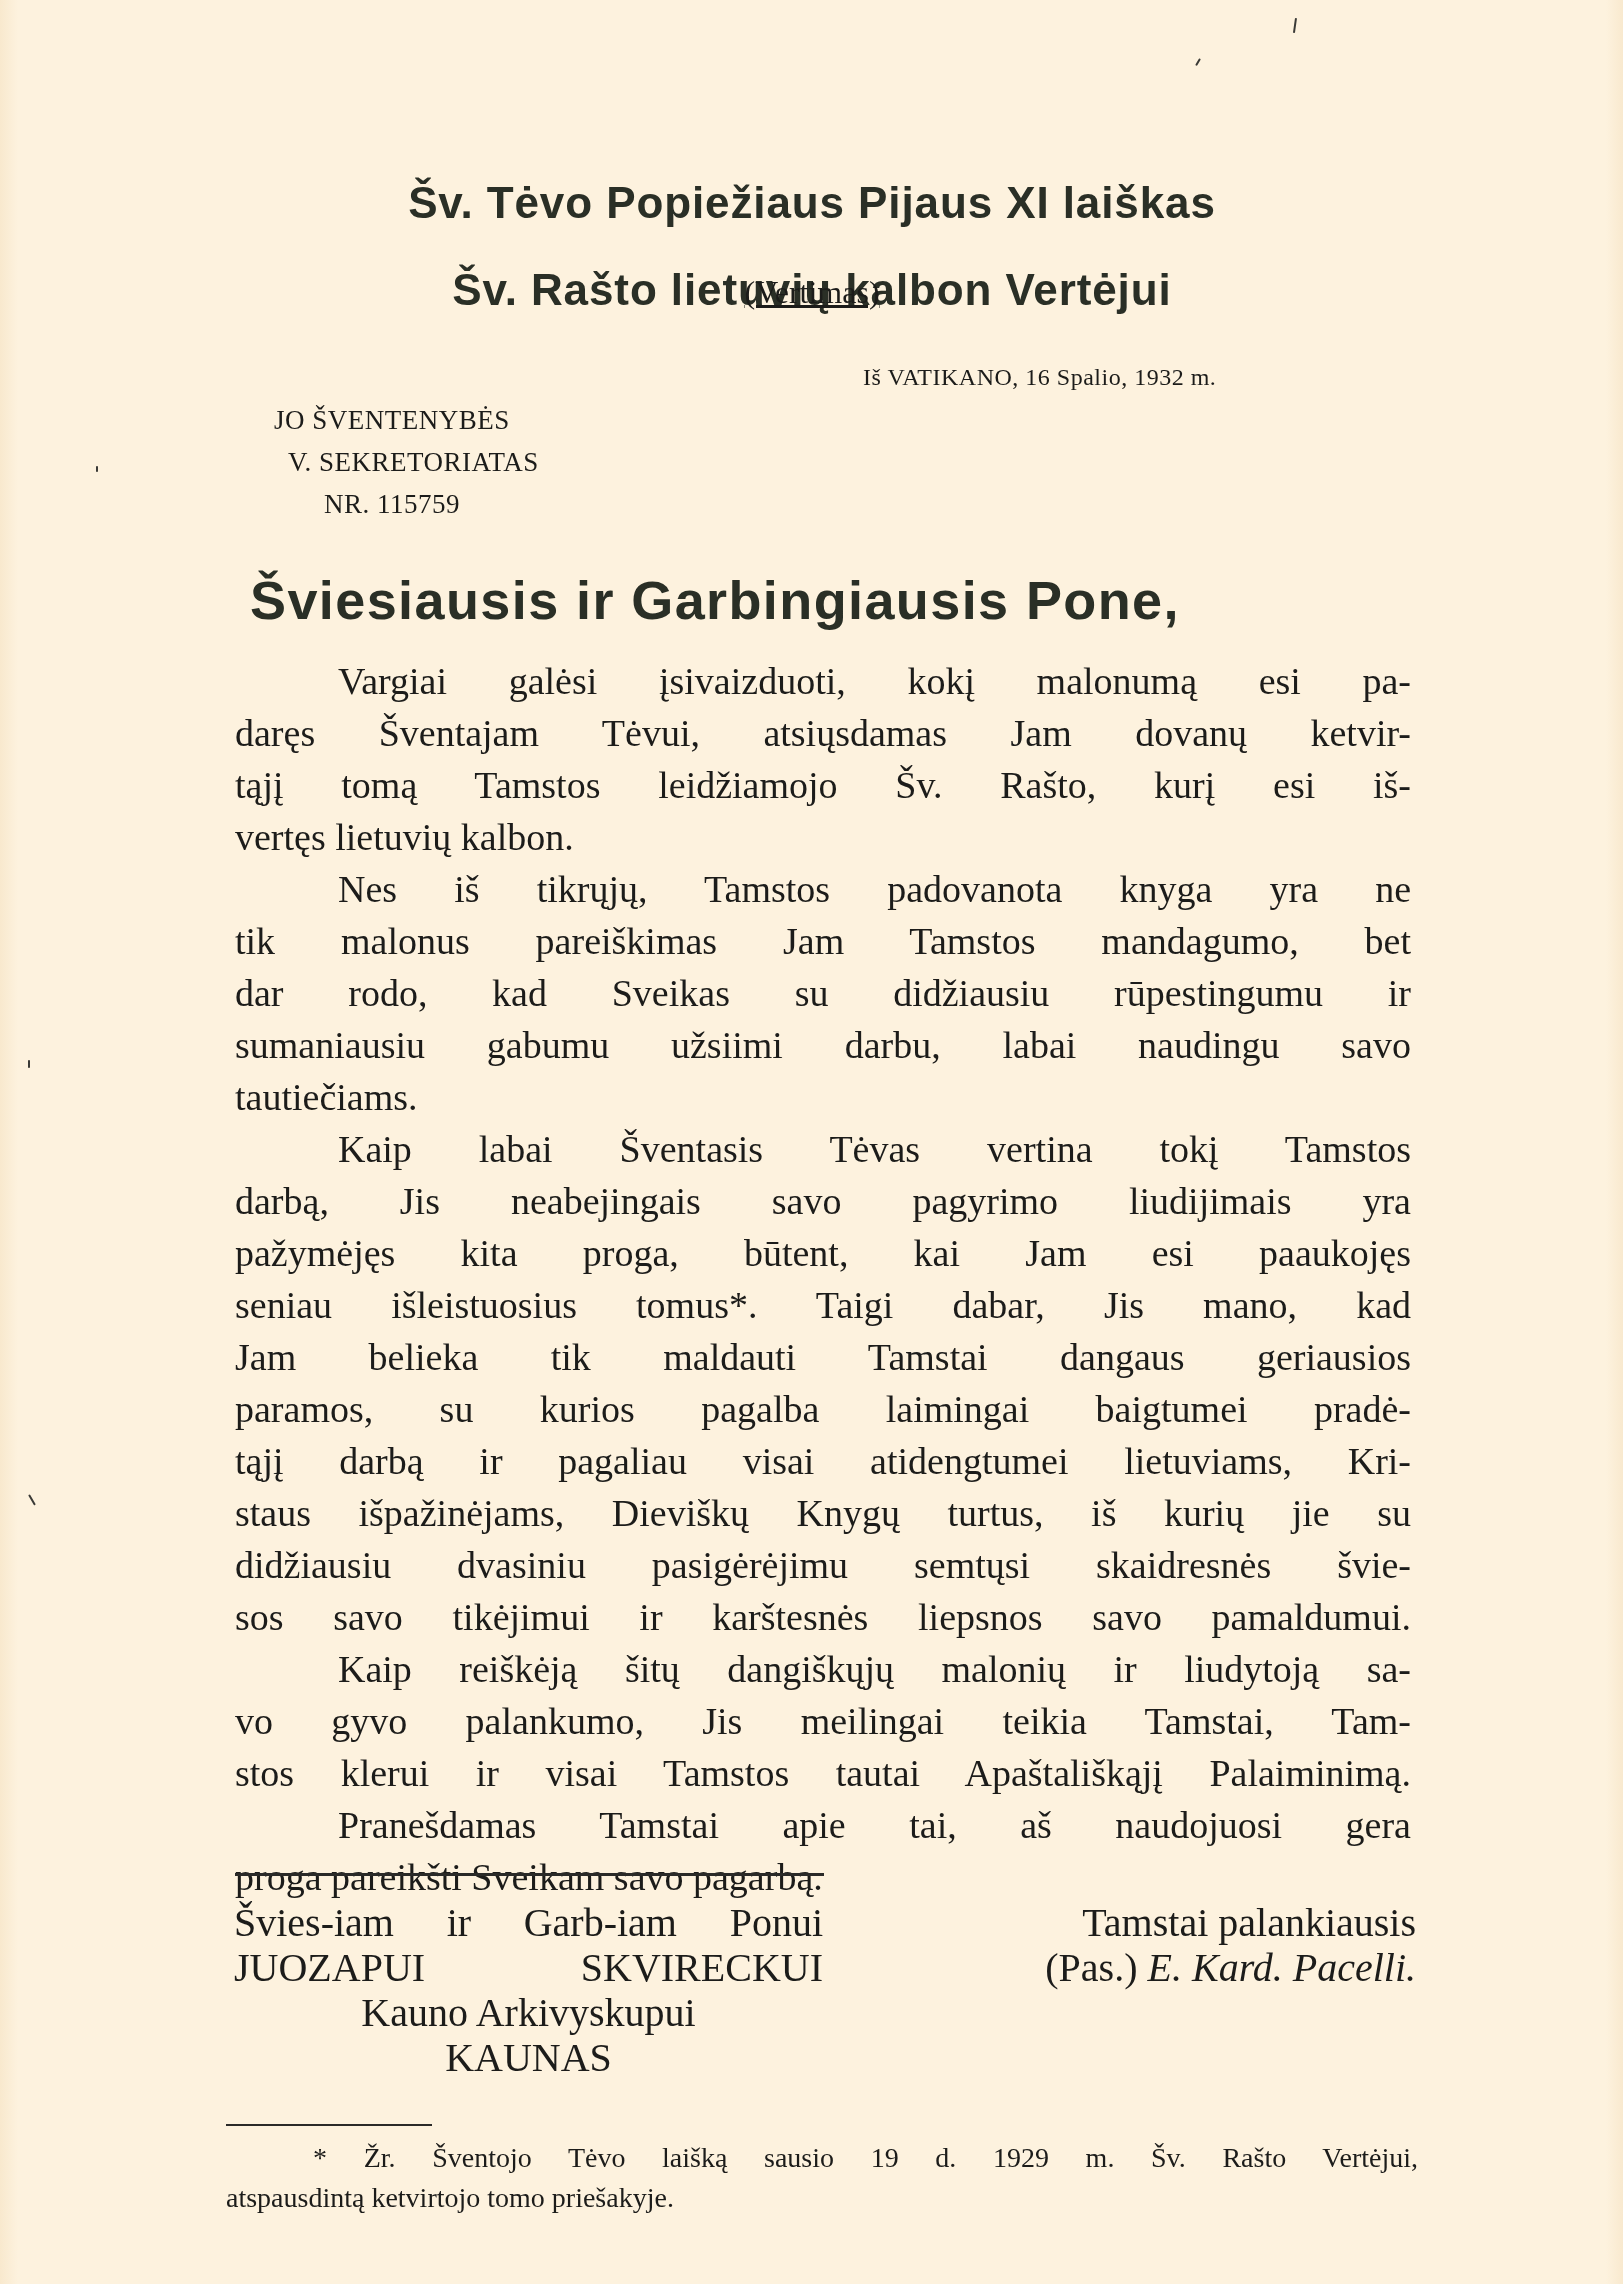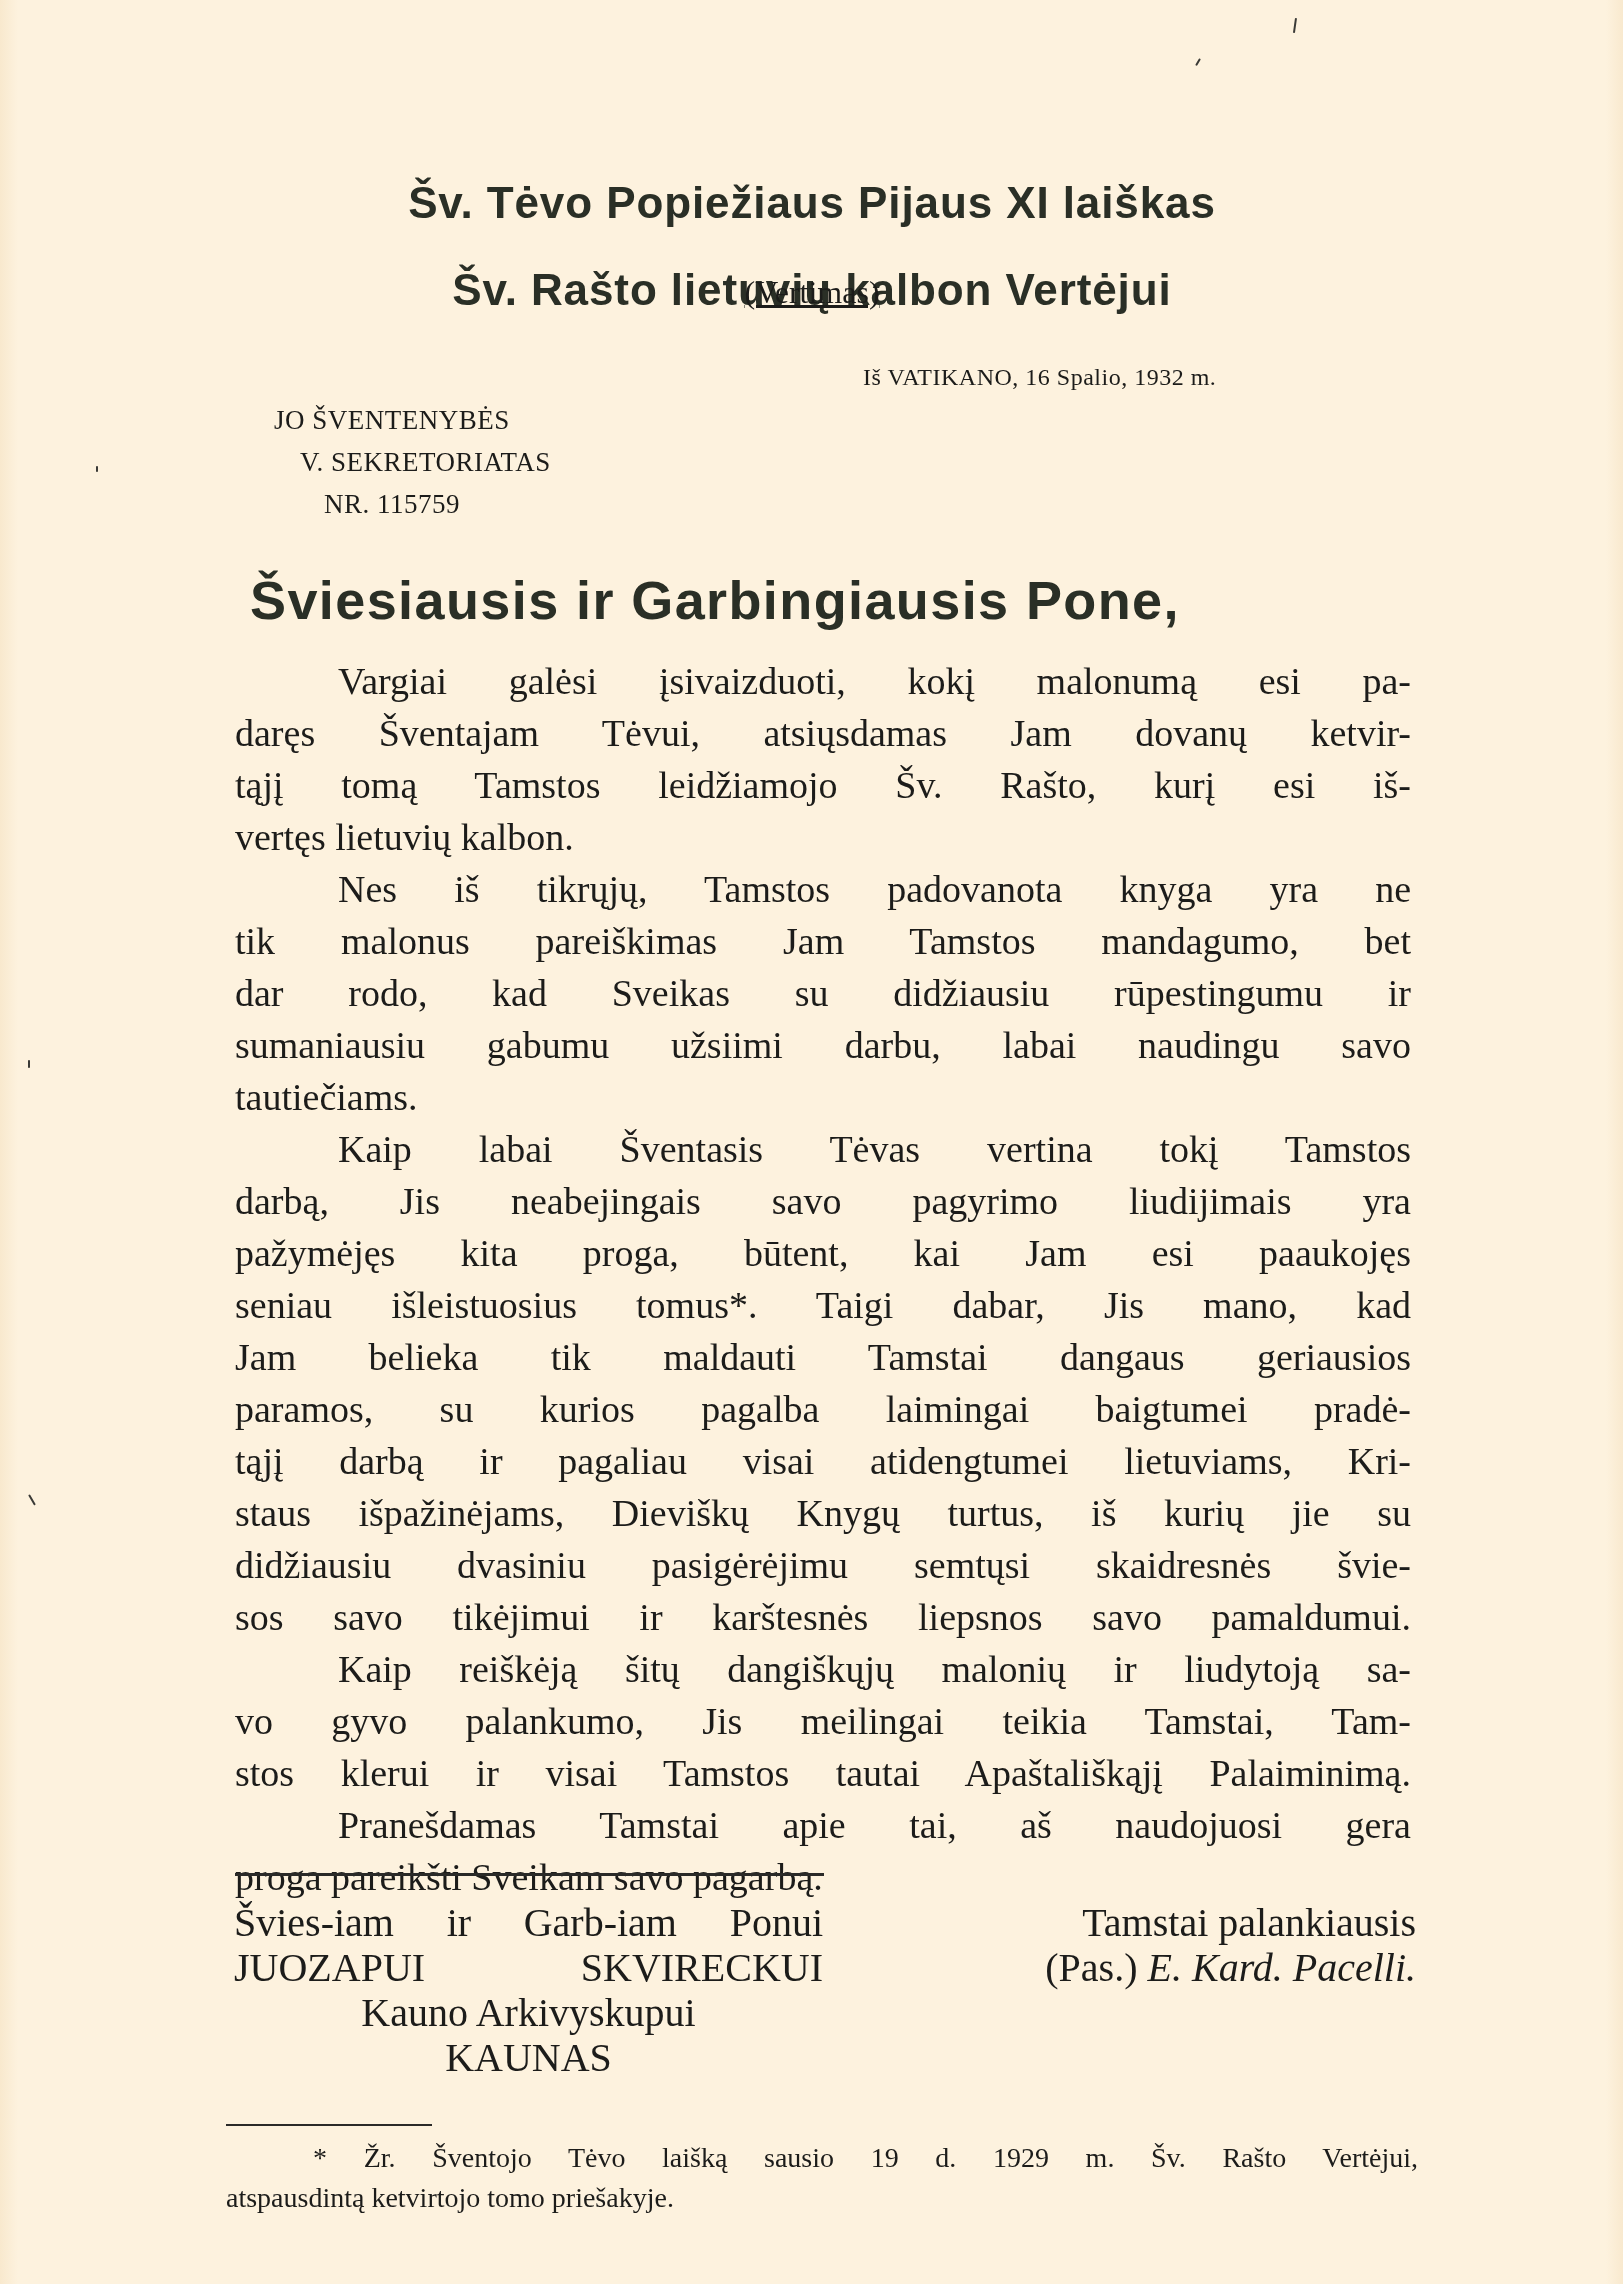--- a/index.html
+++ b/index.html
@@ -58,21 +58,21 @@
       line-height: 32px;
       letter-spacing: 0.5px;
     }
     .sender {
       position: absolute;
       font-size: 27px;
       line-height: 32px;
       letter-spacing: 0.5px;
     }
     #sender1 { left: 274px; top: 404px; }
-    #sender2 { left: 288px; top: 446px; margin-left: 12px; }
+    #sender2 { left: 288px; top: 446px; }
     #sender3 { left: 324px; top: 488px; }
 
     #salutation {
       position: absolute;
       left: 250px;
       top: 571px;
       font-size: 54px;
       line-height: 59px;
       letter-spacing: 1.4px;
     }

